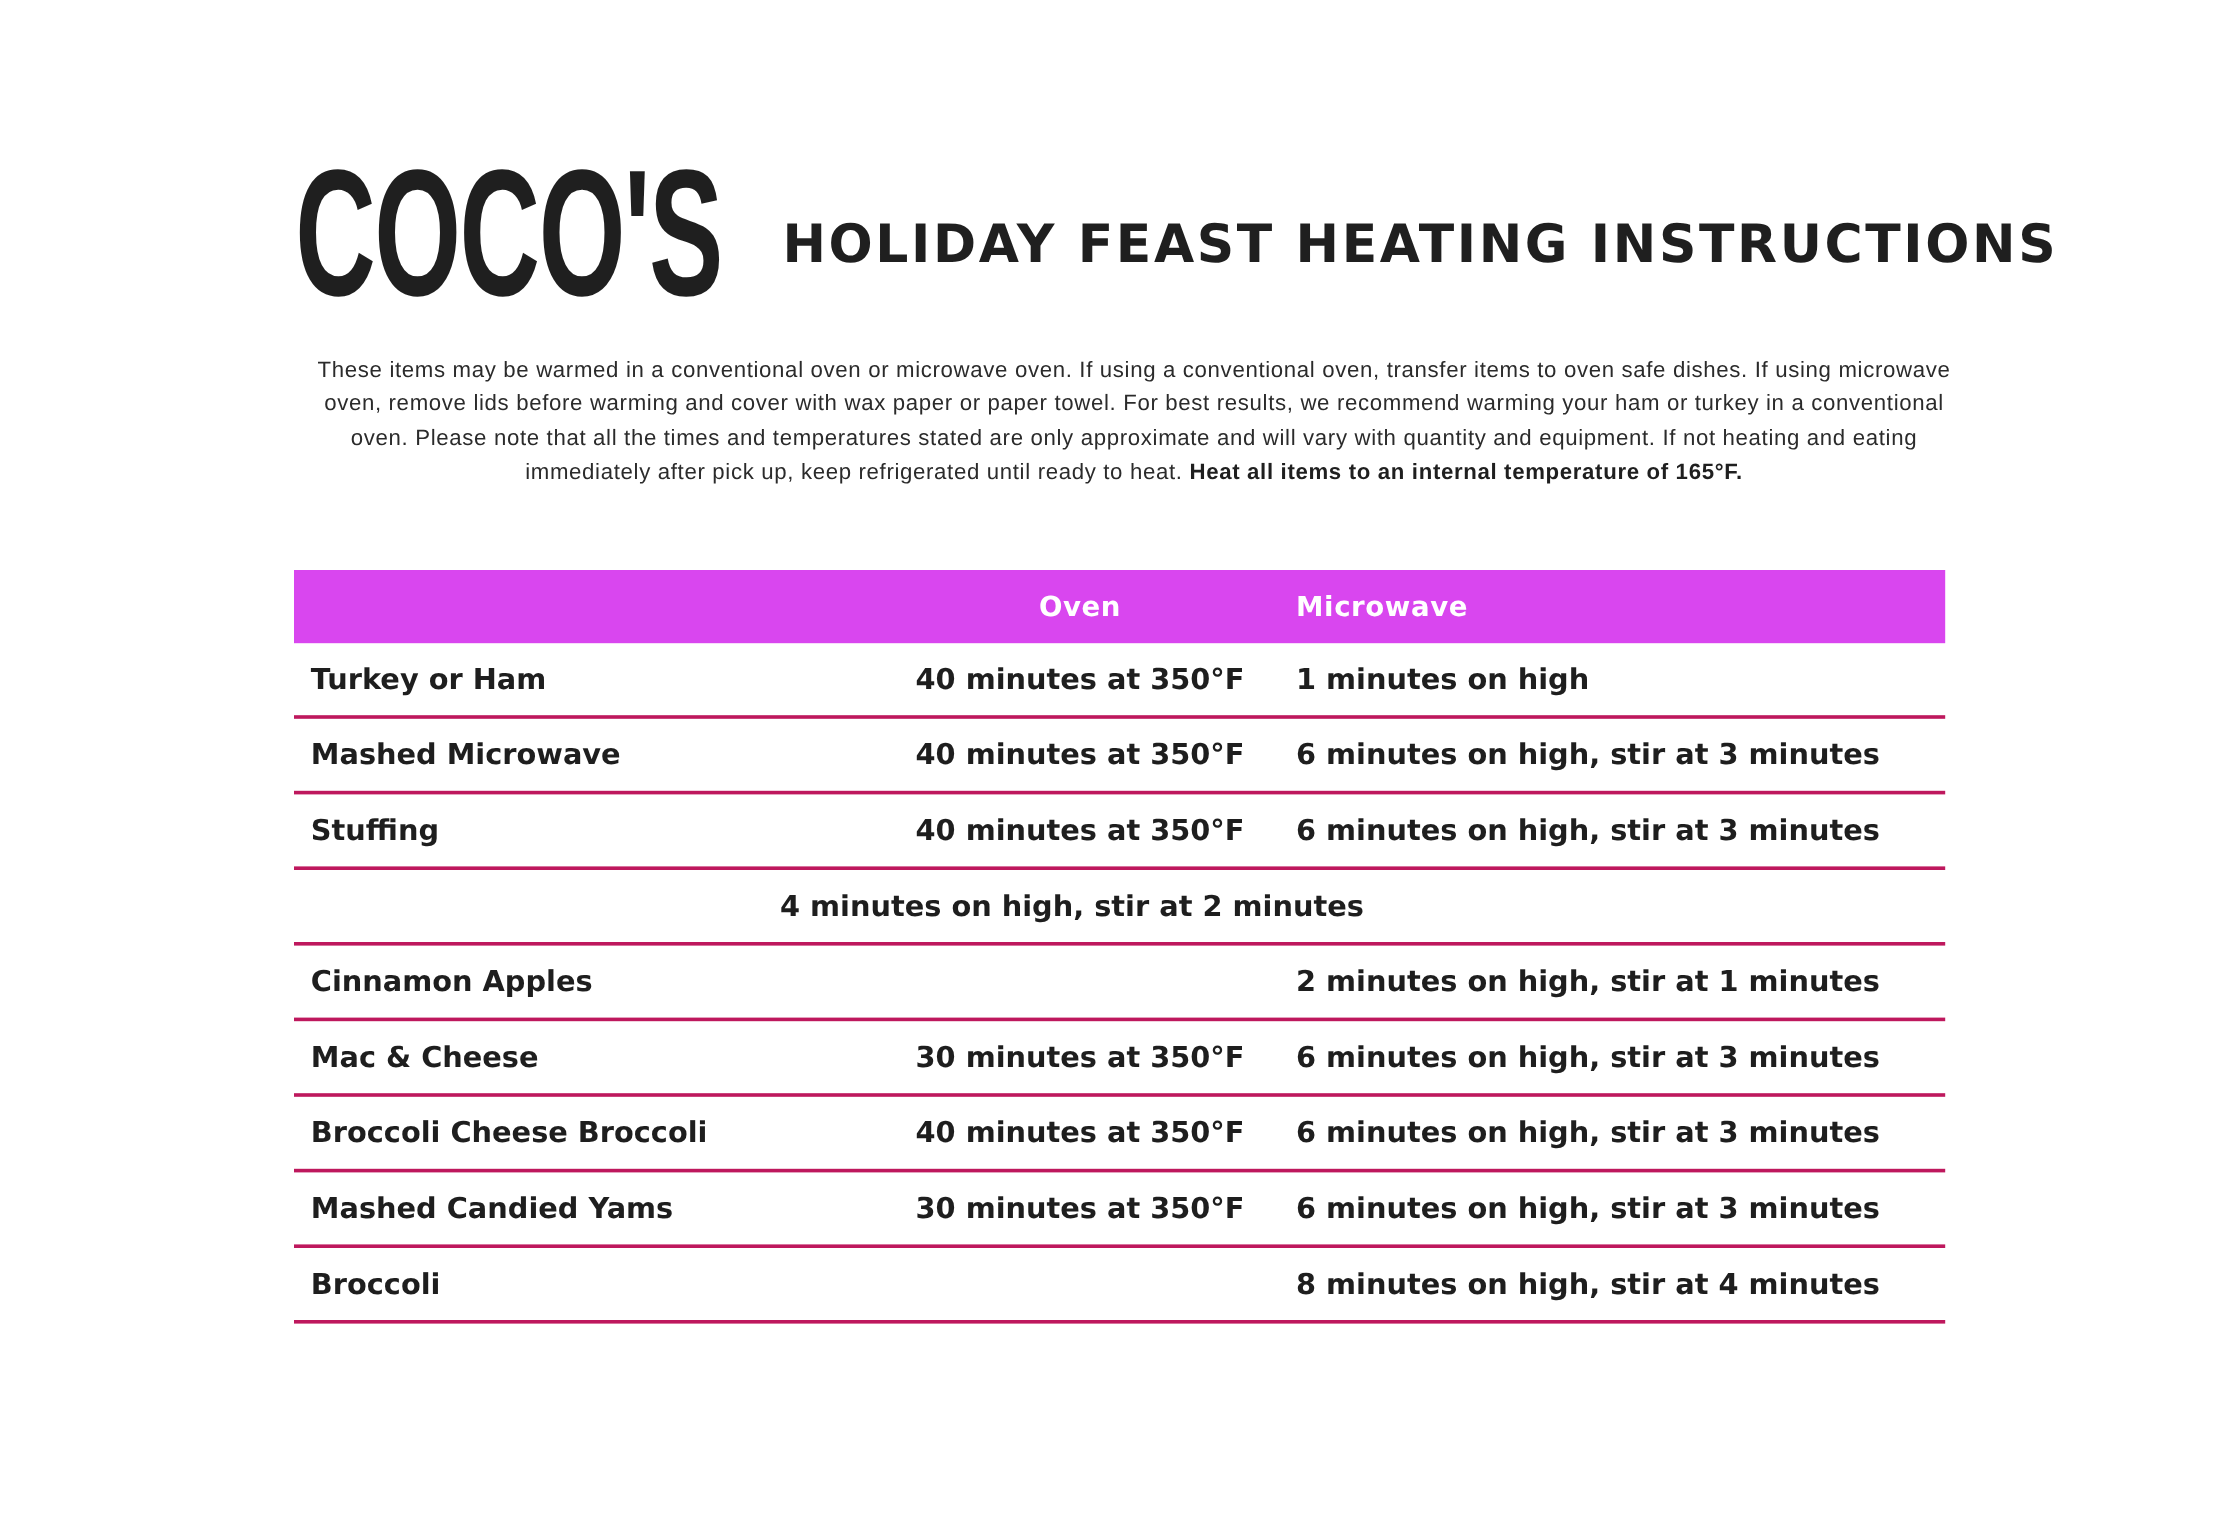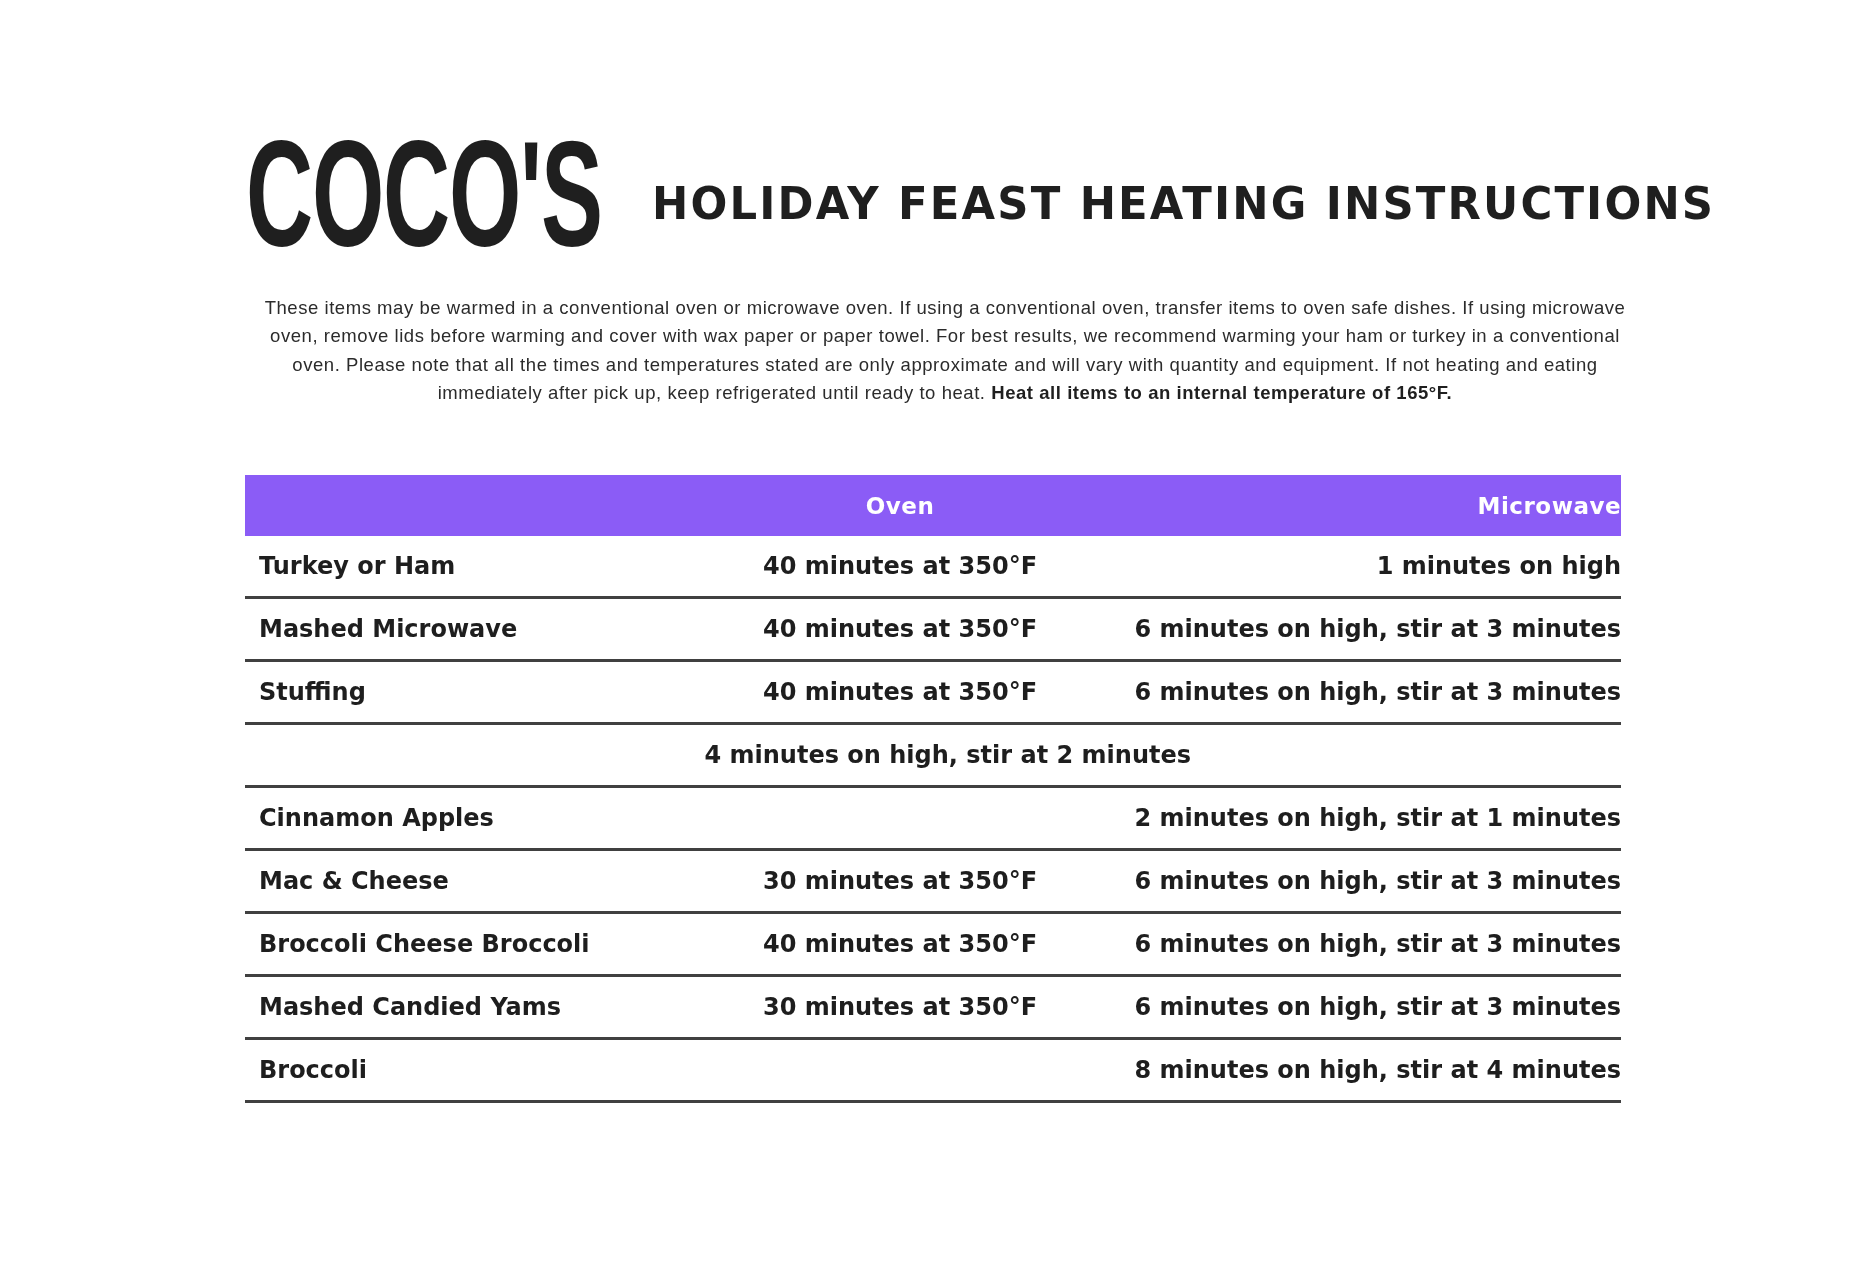--- a/index.html
+++ b/index.html
@@ -12,27 +12,27 @@
   .logo-reg { position: absolute; left: 525px; top: 150px; font-size: 12px; font-weight: bold;
               color: #1f1f1f; font-family: "DejaVu Sans", sans-serif; }
   .title { position: absolute; left: 652px; top: 176px; width: 1000px; font-family: "DejaVu Sans", sans-serif;
            font-weight: bold; font-size: 44px; line-height: 56px; letter-spacing: 2.2px; color: #1f1f1f;
            white-space: nowrap; transform: scaleX(0.985); transform-origin: left top; }
   .intro { position: absolute; left: 250px; top: 294px; width: 1390px; text-align: center;
            font-family: Liberation Sans, sans-serif; font-size: 18.5px; line-height: 28.3px;
            color: #2b2b2b; letter-spacing: 0.55px; }
   .intro b { font-weight: bold; color: #1f1f1f; }
   .table { position: absolute; left: 245px; top: 475px; width: 1376px; }
-  .thead { height: 61px; background: #8b5cf6; display: flex; align-items: center; color: #ffffff;
+  .thead { height: 61px; background: #d946ef; display: flex; align-items: center; color: #ffffff;
            font-weight: bold; font-size: 23px; }
-  .row { height: 60px; border-bottom: 3px solid #404040; display: flex; align-items: center;
+  .row { height: 60px; border-bottom: 3px solid #be185d; display: flex; align-items: center;
          font-weight: bold; font-size: 24px; color: #1e1e1e; }
   .c-item { width: 430px; padding-left: 14px; box-sizing: border-box; white-space: nowrap; }
   .c-oven { width: 360px; text-align: center; margin-left: 45px; white-space: nowrap; }
-  .c-micro { width: 541px; text-align: right; white-space: nowrap; }
+  .c-micro { width: 541px; text-align: left; white-space: nowrap; }
   .thead .c-oven, .thead .c-micro { letter-spacing: 0.5px; }
 </style>
 </head>
 <body>
 
 <div class="logo">
   <div class="logo-text">COCO'S</div>
 </div>
 <div class="logo-reg">®</div>
 

